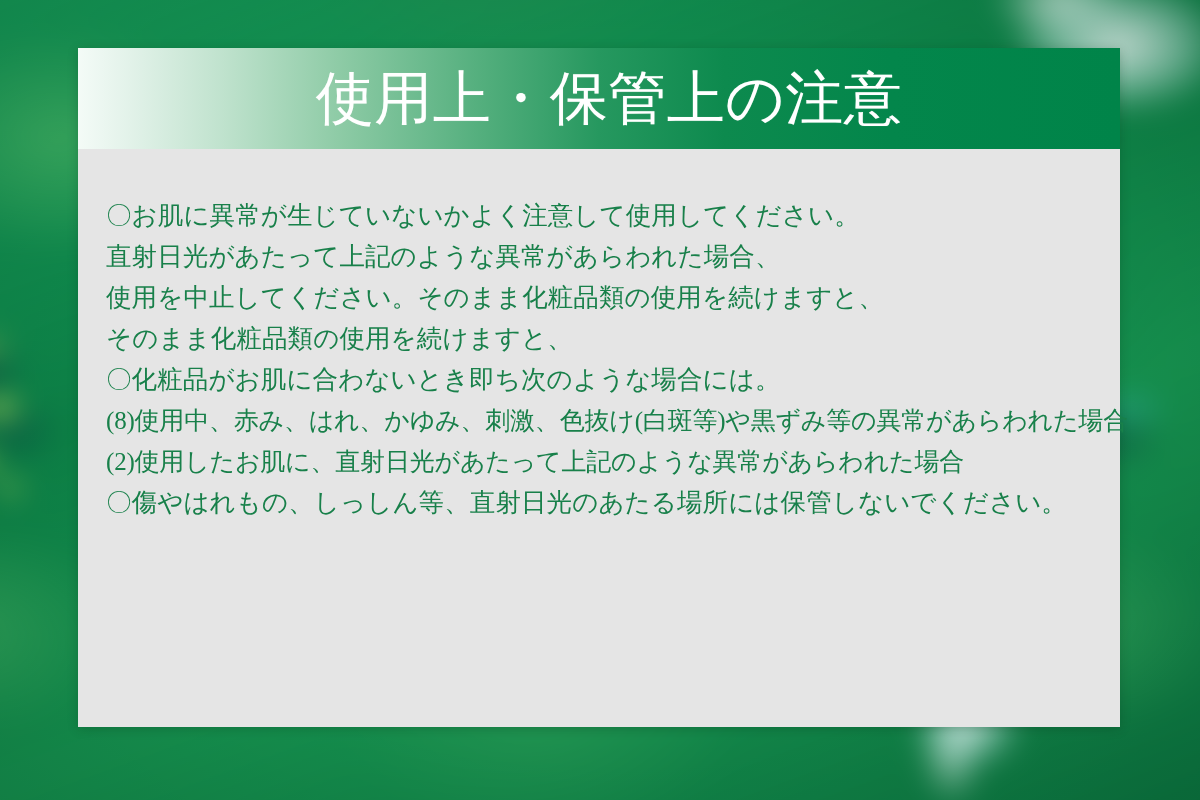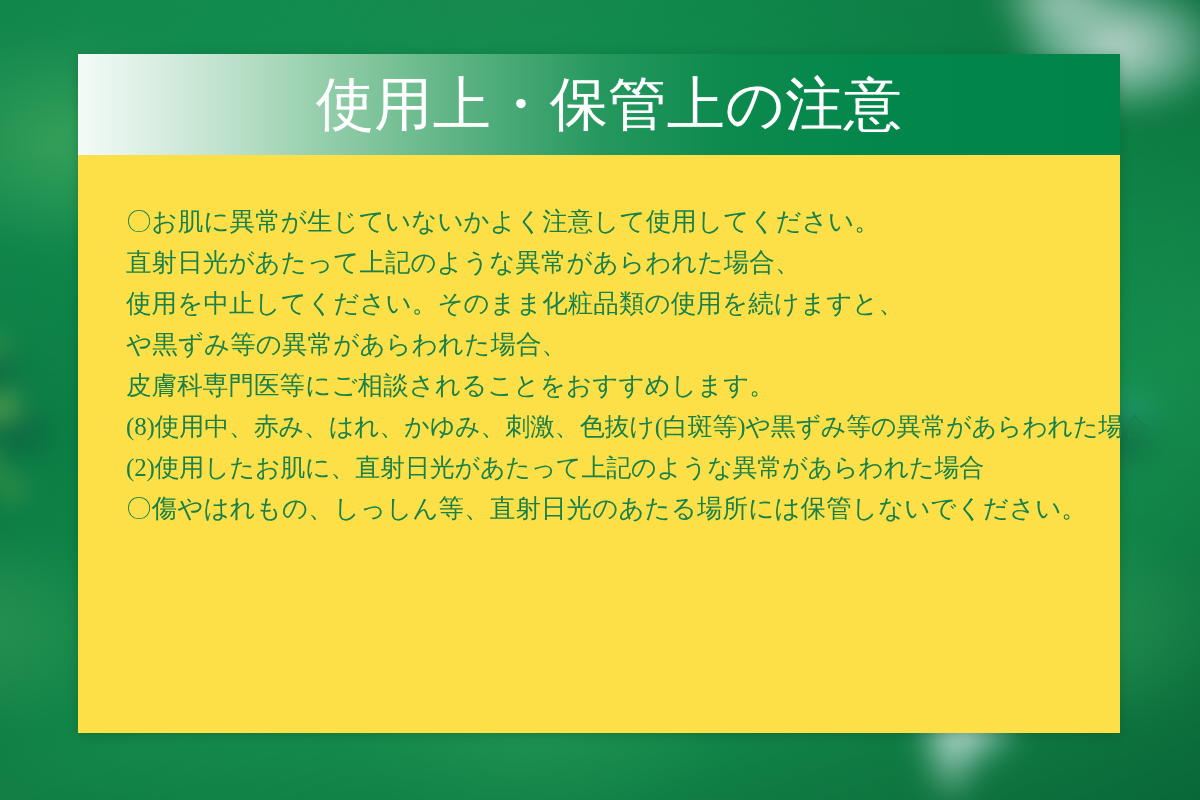--- a/index.html
+++ b/index.html
@@ -56,23 +56,23 @@
   
   .vignette{
     position:absolute; inset:0;
     background:radial-gradient(ellipse 860px 620px at 50% 50%, rgba(0,0,0,0) 55%, rgba(0,50,25,.22) 100%);
     pointer-events:none;
   }
 
   
   .card{
     position:absolute;
-    left:78px; top:54px;
+    left:78px; top:48px;
     width:1042px; height:679px;
-    background:#fde047;
+    background:#e5e5e5;
     box-shadow:0 2px 10px rgba(0,40,20,.22);
   }
 
   
   .header{
     position:relative;
     height:101px;
     background:linear-gradient(90deg,
         #f4fbf7 0%,
         #e2f2e9 5%,
@@ -104,21 +104,21 @@
   .body{
     padding:46px 0 0 0;
   }
 
   .line{
     color:#18804a;
     font-size:25.5px;
     line-height:41px;
     letter-spacing:.1px;
     white-space:nowrap;
-    padding-left:48px;
+    padding-left:28px;
   }
 
   .line.indent{ }
 
   .line.wide{ font-size:25px; letter-spacing:-.2px; }
 </style>
 </head>
 <body>
 
 <div class="stage">
@@ -129,21 +129,21 @@
   <div class="card">
 
     <div class="header">
       <div class="header-title">使用上・保管上の注意</div>
     </div>
 
     <div class="body">
       <div class="line">〇お肌に異常が生じていないかよく注意して使用してください。</div>
       <div class="line">直射日光があたって上記のような異常があらわれた場合、</div>
       <div class="line indent">使用を中止してください。そのまま化粧品類の使用を続けますと、</div>
-      <div class="line indent">や黒ずみ等の異常があらわれた場合、</div>
-      <div class="line indent">皮膚科専門医等にご相談されることをおすすめします。</div>
+      <div class="line indent">そのまま化粧品類の使用を続けますと、</div>
+      <div class="line indent">〇化粧品がお肌に合わないとき即ち次のような場合には。</div>
       <div class="line wide">(8)使用中、赤み、はれ、かゆみ、刺激、色抜け(白斑等)や黒ずみ等の異常があらわれた場合</div>
       <div class="line wide">(2)使用したお肌に、直射日光があたって上記のような異常があらわれた場合</div>
       <div class="line">〇傷やはれもの、しっしん等、直射日光のあたる場所には保管しないでください。</div>
     </div>
 
   </div>
 </div>
 
 </body></html>

